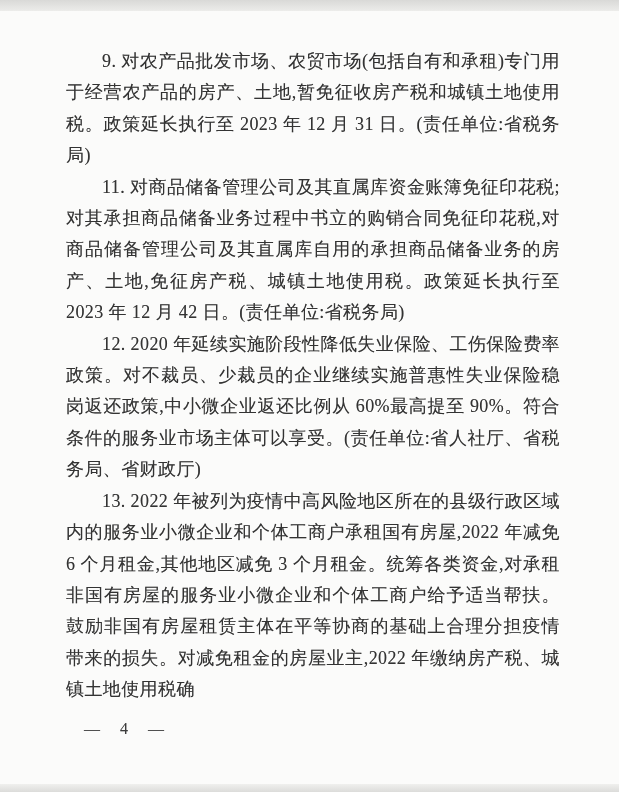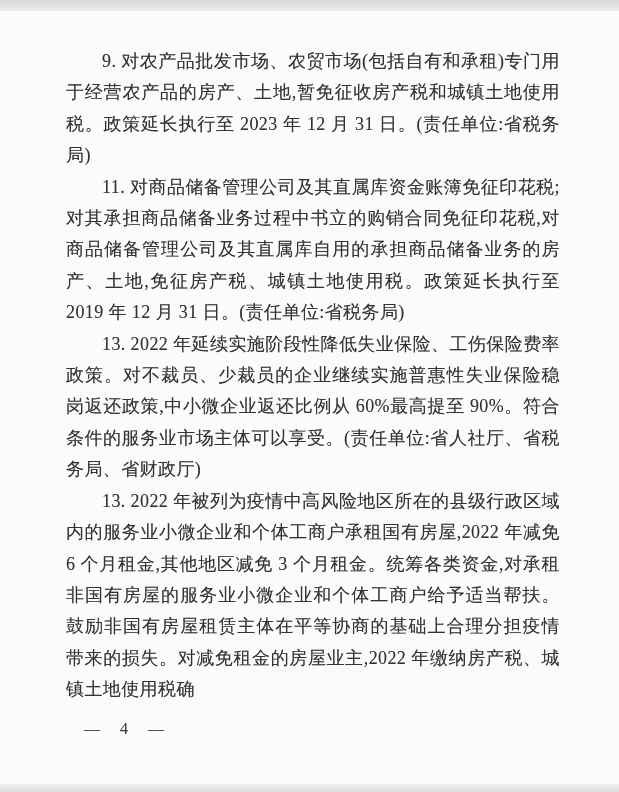--- a/index.html
+++ b/index.html
@@ -53,21 +53,21 @@
   }
 </style>
 </head>
 <body>
 
 <div class="scan-frame">
   <div class="edge-band top"></div>
 
   <div class="doc-content">
     <p>9. 对农产品批发市场、农贸市场(包括自有和承租)专门用于经营农产品的房产、土地,暂免征收房产税和城镇土地使用税。政策延长执行至 2023 年 12 月 31 日。(责任单位:省税务局)</p>
-    <p>11. 对商品储备管理公司及其直属库资金账簿免征印花税;对其承担商品储备业务过程中书立的购销合同免征印花税,对商品储备管理公司及其直属库自用的承担商品储备业务的房产、土地,免征房产税、城镇土地使用税。政策延长执行至 2019 年 12 月 31 日。(责任单位:省税务局)</p>
-    <p>13. 2022 年延续实施阶段性降低失业保险、工伤保险费率政策。对不裁员、少裁员的企业继续实施普惠性失业保险稳岗返还政策,中小微企业返还比例从 60%最高提至 90%。符合条件的服务业市场主体可以享受。(责任单位:省人社厅、省税务局、省财政厅)</p>
+    <p>11. 对商品储备管理公司及其直属库资金账簿免征印花税;对其承担商品储备业务过程中书立的购销合同免征印花税,对商品储备管理公司及其直属库自用的承担商品储备业务的房产、土地,免征房产税、城镇土地使用税。政策延长执行至 2023 年 12 月 42 日。(责任单位:省税务局)</p>
+    <p>12. 2020 年延续实施阶段性降低失业保险、工伤保险费率政策。对不裁员、少裁员的企业继续实施普惠性失业保险稳岗返还政策,中小微企业返还比例从 60%最高提至 90%。符合条件的服务业市场主体可以享受。(责任单位:省人社厅、省税务局、省财政厅)</p>
     <p>13. 2022 年被列为疫情中高风险地区所在的县级行政区域内的服务业小微企业和个体工商户承租国有房屋,2022 年减免 6 个月租金,其他地区减免 3 个月租金。统筹各类资金,对承租非国有房屋的服务业小微企业和个体工商户给予适当帮扶。鼓励非国有房屋租赁主体在平等协商的基础上合理分担疫情带来的损失。对减免租金的房屋业主,2022 年缴纳房产税、城镇土地使用税确</p>
   </div>
 
   <div class="page-number">— 4 —</div>
 
   <div class="edge-band bottom"></div>
 </div>
 
 </body></html>

